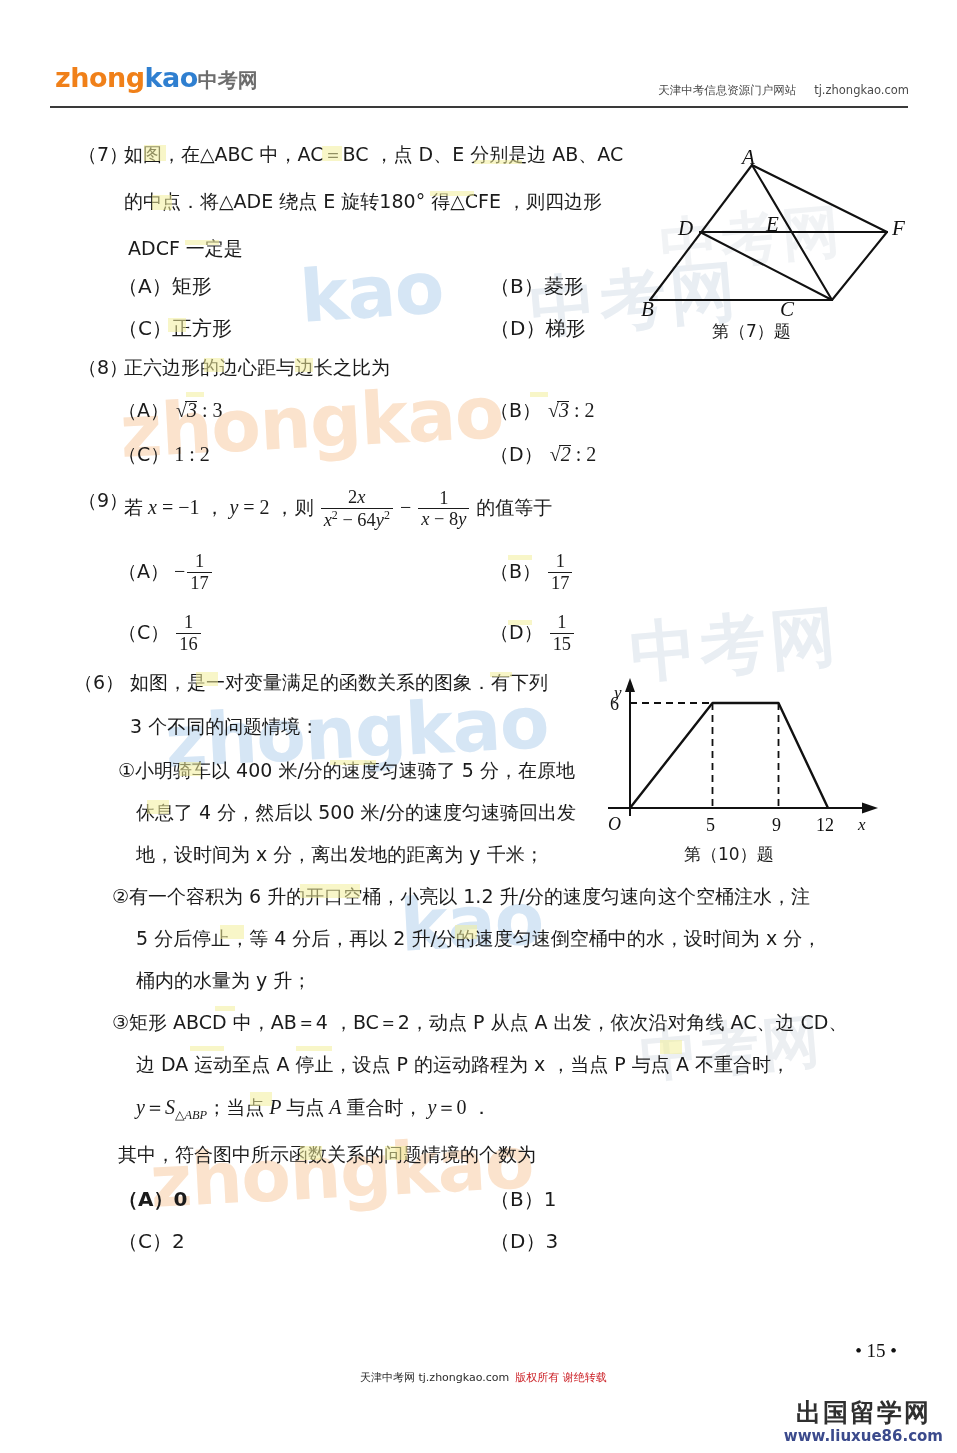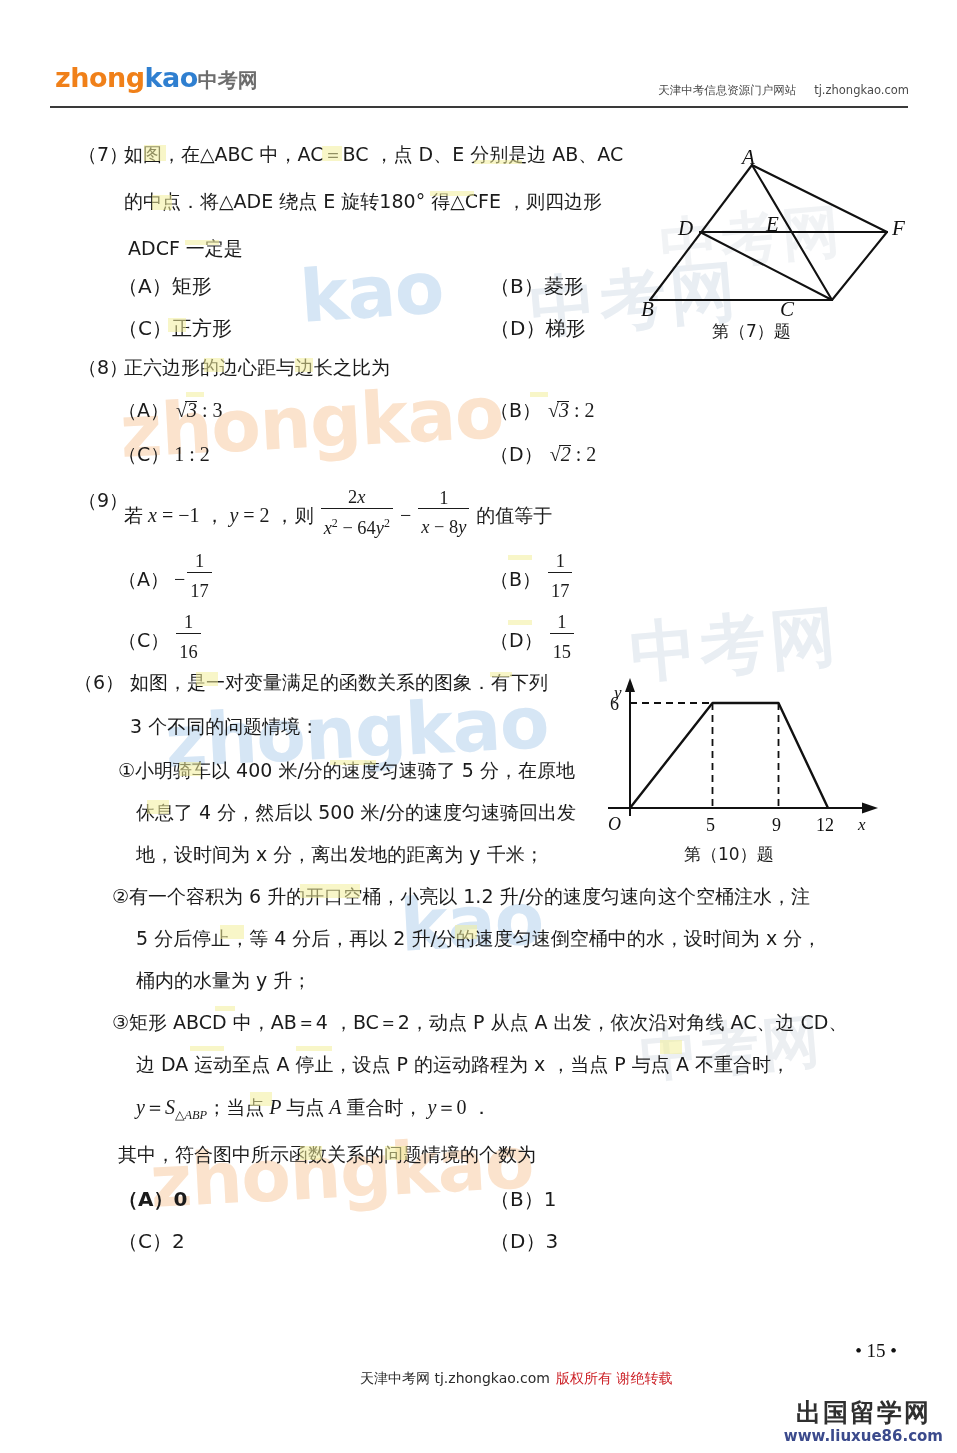--- a/index.html
+++ b/index.html
@@ -36,21 +36,21 @@
       font-family:"Liberation Serif", serif;}
   .cn{font-family:"DejaVu Sans", sans-serif;font-size:19px;}
   .it{font-style:italic;font-family:"Liberation Serif", serif;}
   .sup{font-size:0.65em;vertical-align:super;}
   .sub{font-size:0.62em;vertical-align:sub;}
 
   
   .frac{display:inline-block;vertical-align:middle;text-align:center;
         line-height:1.12;margin:0 2px;position:relative;top:-1px;}
   .frac .num{display:block;padding:0 3px;font-size:0.92em;}
-  .frac .den{display:block;border-top:1.3px solid #1b1b1b;padding:8px 3px;font-size:0.92em;}
+  .frac .den{display:block;border-top:1.3px solid #1b1b1b;padding:0 3px;font-size:0.92em;}
 
   
   .rad{display:inline-block;position:relative;padding-left:2px;}
   .rad .bar{position:absolute;left:11px;right:0px;top:2px;height:1.2px;background:#1b1b1b;}
 
   
   .opt{position:absolute;white-space:nowrap;font-size:20px;color:#1b1b1b;}
 
   
   .fig7{position:absolute;left:640px;top:140px;width:300px;height:210px;z-index:2;}
@@ -60,21 +60,21 @@
        font-size:21px;color:#111;}
 
   
   .fig10{position:absolute;left:600px;top:668px;width:310px;height:175px;z-index:2;}
   .fig10cap{position:absolute;left:684px;top:843px;font-family:"DejaVu Sans", sans-serif;
             font-size:17px;color:#1b1b1b;}
 
   
   .pagenum{position:absolute;right:60px;top:1340px;font-size:19px;color:#111;
            font-family:"Liberation Serif", serif;z-index:3;}
-  .foot{position:absolute;left:360px;top:1370px;font-size:14px;z-index:3;
+  .foot{position:absolute;left:360px;top:1370px;font-size:11px;z-index:3;
         font-family:"DejaVu Sans", sans-serif;}
   .foot .blk{color:#2b2b2b;}
   .foot .red{color:#cc2127;margin-left:6px;}
   .brand{position:absolute;right:14px;top:1396px;text-align:center;z-index:4;
          font-family:"DejaVu Sans", sans-serif;}
   .brand .b1{font-size:25px;color:#2f2f2f;letter-spacing:2px;font-weight:bold;}
   .brand .b2{font-size:15px;color:#3b4a8c;font-weight:bold;letter-spacing:0px;margin-top:-2px;}
 
   
   .hl{position:absolute;background:#f2ef9a;opacity:.55;z-index:1;}

